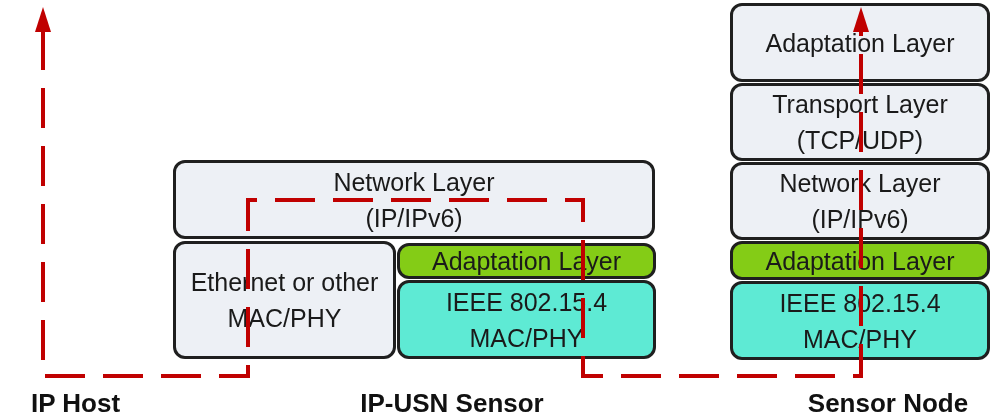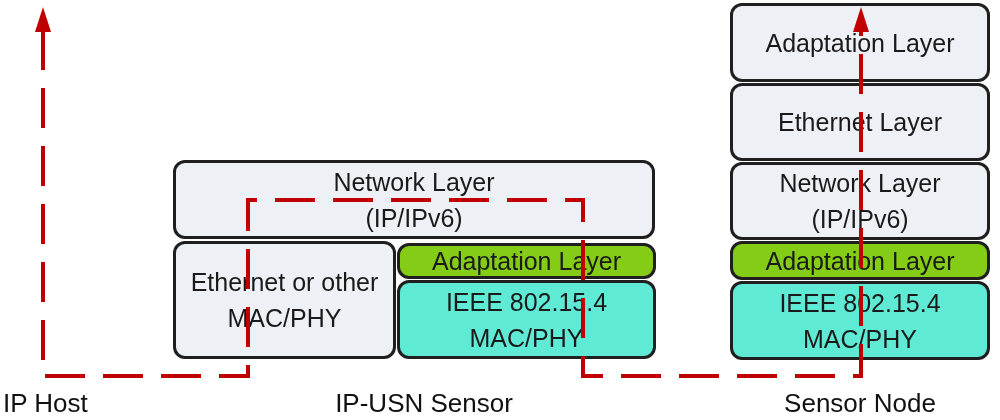--- a/index.html
+++ b/index.html
@@ -25,24 +25,25 @@
     font-size: 25px;
     line-height: 36px;
     z-index: 1;
   }
   .fill-light { background: #edf0f5; }
   .fill-green { background: #84cc16; justify-content: center; }
   .fill-pale  { background: #5eead4; }
   .col-label {
     position: absolute;
     font-size: 26px;
-    font-weight: normal;
+    font-weight: bold;
     color: #111111;
     z-index: 1;
     white-space: nowrap;
+    margin-left: 28px;
   }
   .flow-overlay {
     position: absolute;
     left: 0; top: 0;
     width: 1000px; height: 420px;
     pointer-events: none;
     z-index: 10;
   }
   .flow-overlay path { fill: none; stroke: #c00000; stroke-width: 4; stroke-dasharray: 40 18; }
   .flow-overlay polygon { fill: #c00000; }
@@ -65,21 +66,22 @@
   </div>
   <div class="layer-box fill-pale" style="left:397px; top:280px; width:259px; height:79px;">
     <div>IEEE 802.15.4</div>
     <div>MAC/PHY</div>
   </div>
 
   <div class="layer-box fill-light" style="left:730px; top:3px; width:260px; height:79px;">
     <div>Adaptation Layer</div>
   </div>
   <div class="layer-box fill-light" style="left:730px; top:83px; width:260px; height:78px;">
-    <div>Ethernet Layer</div>
+    <div>Transport Layer</div>
+    <div>(TCP/UDP)</div>
   </div>
   <div class="layer-box fill-light" style="left:730px; top:162px; width:260px; height:78px;">
     <div>Network Layer</div>
     <div>(IP/IPv6)</div>
   </div>
   <div class="layer-box fill-green" style="left:730px; top:241px; width:260px; height:39px; line-height:30px;">
     <div>Adaptation Layer</div>
   </div>
   <div class="layer-box fill-pale" style="left:730px; top:281px; width:260px; height:79px;">
     <div>IEEE 802.15.4</div>

